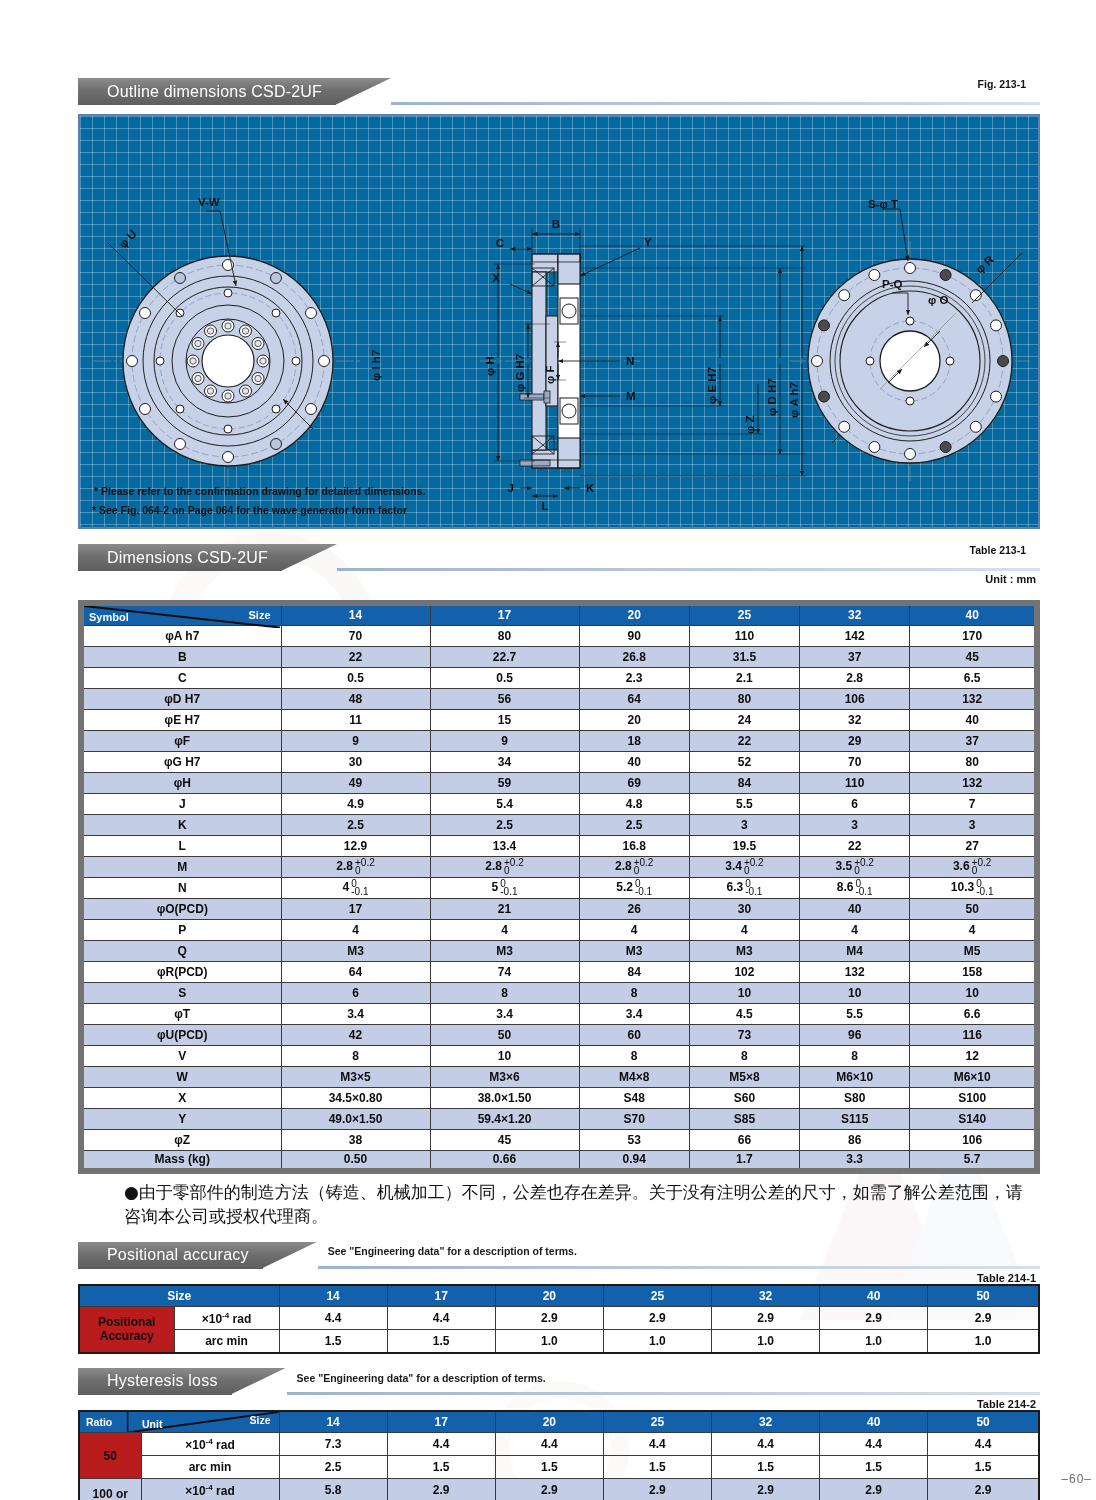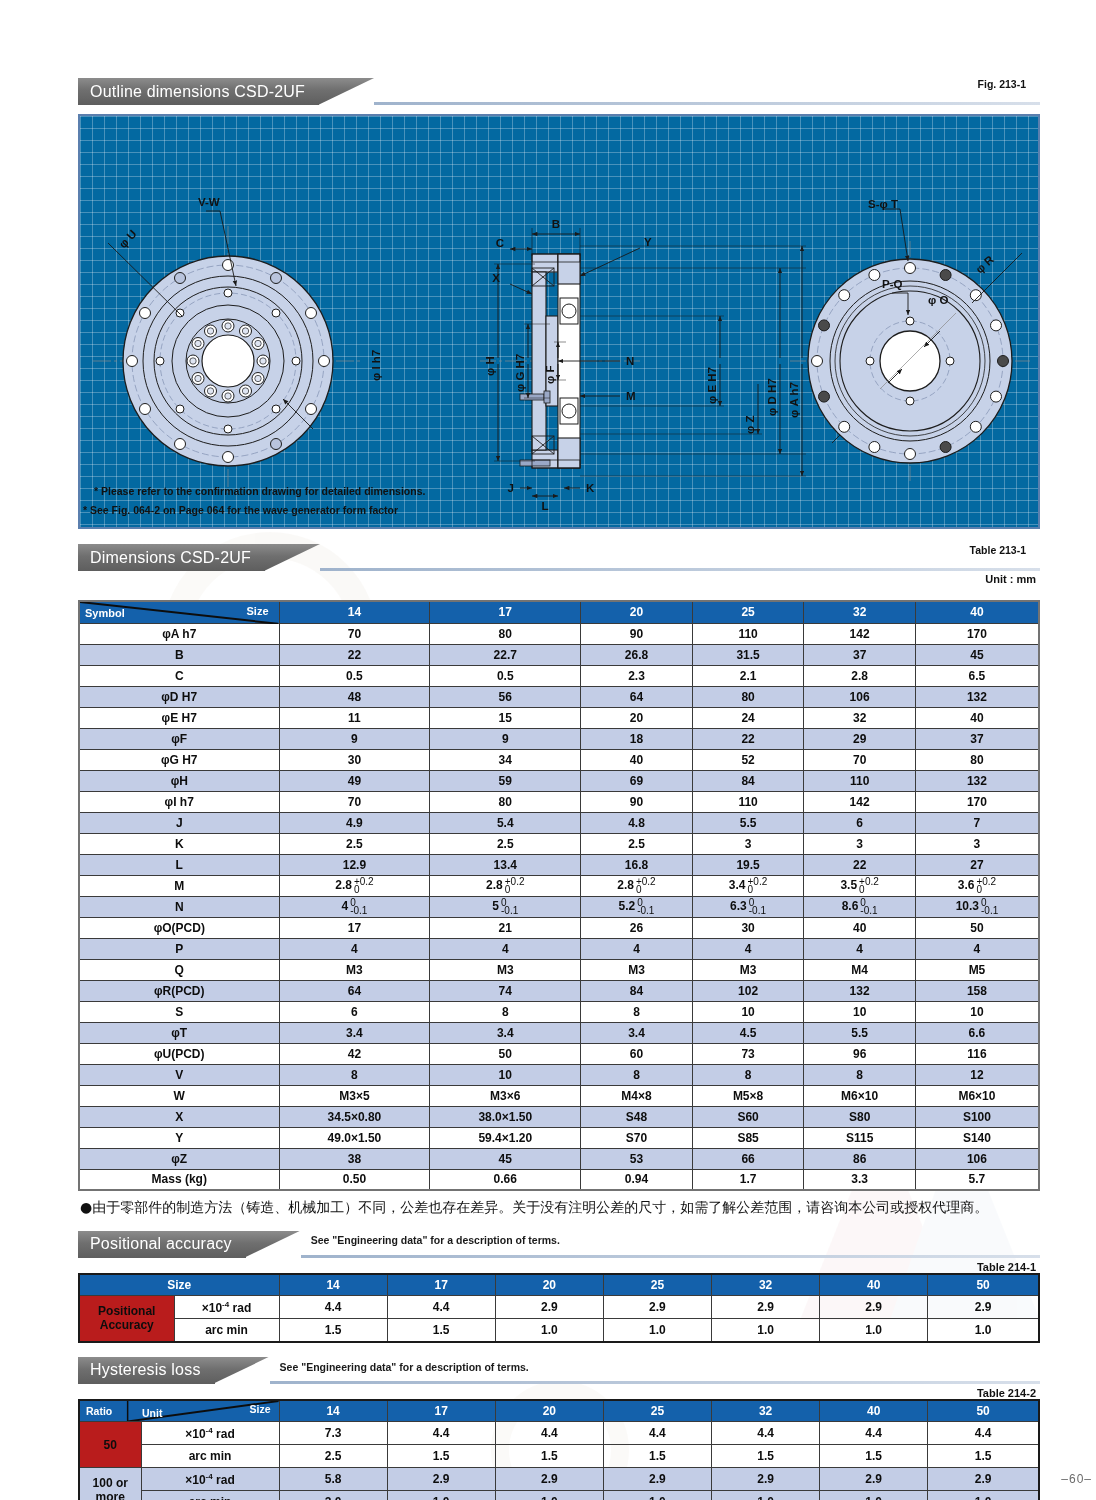--- a/index.html
+++ b/index.html
@@ -13,21 +13,21 @@
   .page { position: absolute; inset: 0; }
 
   
   .watermark { position: absolute; inset: 0; pointer-events: none; z-index: 0; }
 
   
   .banner { position: relative; height: 27px; display: flex; align-items: stretch; }
   .banner-grey {
     background: linear-gradient(180deg,#8c8c8c 0%,#6f6f6f 45%,#5e5e5e 100%);
     color: #fff; display: flex; align-items: center;
-    padding: 0 14px 0 12px; font-size: 16px; letter-spacing: .2px;
+    padding: 0 14px 0 29px; font-size: 16px; letter-spacing: .2px;
     position: relative; z-index: 3; white-space: nowrap;
   }
   .banner-slant {
     width: 56px; margin-left: -1px; position: relative; z-index: 2;
     background: linear-gradient(180deg,#8c8c8c 0%,#6f6f6f 45%,#5e5e5e 100%);
     clip-path: polygon(0 0, 100% 0, 0 100%);
   }
   .banner-rest {
     flex: 1; position: relative;
   }
@@ -59,21 +59,21 @@
   
   table { border-collapse: collapse; width: 100%; }
   .unit-line {
     text-align: right; font-size: 11px; font-weight: bold;
     padding: 2px 4px 15px 0; color: #111;
   }
   .tbl-label {
     text-align: right; font-size: 11px; font-weight: bold; color: #111;
     padding-right: 4px;
   }
-  .dim-table { border: 2px solid #737373; }
+  .dim-table { border: 6px solid #737373; }
   .dim-table th, .dim-table td {
     border: 1px solid #3a3a3a;
     text-align: center; font-size: 12px; font-weight: bold;
     color: #0d0d0d; height: 21px; padding: 0 2px;
   }
   .dim-table thead th {
     background: #1461ab; color: #fff; font-size: 12px; height: 22px;
   }
   .dim-table tbody tr:nth-child(even) td { background: #c3cde6; }
   .dim-table tbody tr:nth-child(odd) td { background: #ffffff; }
@@ -86,22 +86,22 @@
   .corner .c-size { position: absolute; right: 10px; top: 3px; font-size: 11px; color:#fff; }
   .corner .c-diag {
     position: absolute; inset: 0;
   }
 
   .tol { display: inline-block; position: relative; }
   .tolbox { display: inline-block; vertical-align: middle; margin-left: 2px; text-align: left; }
   .tolbox span { display: block; font-size: 10px; line-height: 7.5px; font-weight: normal; }
 
   .footnote-cn {
-    font-size: 14px; color: #111; padding: 7px 2px 0 2px;
-    font-family: "DejaVu Sans", sans-serif; line-height: 1.4;
+    font-size: 17px; color: #111; padding: 7px 2px 0 2px;
+    font-family: "DejaVu Sans", sans-serif; line-height: 1.4; margin-left: 44px;
   }
 
   
   .acc-table { border: 2px solid #1a1a1a; }
   .acc-table th, .acc-table td {
     border: 1px solid #3a3a3a; text-align: center;
     font-size: 12px; font-weight: bold; color: #0d0d0d;
     height: 23px;
   }
   .acc-table thead th { background: #1461ab; color: #fff; height: 22px; font-size: 12px; }
@@ -424,21 +424,21 @@
           <line x1="62" y1="-58" x2="112" y2="-108" stroke="#1a1a1a" stroke-width="0.9"></line>
           <line x1="-70" y1="74" x2="-78" y2="82" stroke="#1a1a1a" stroke-width="0.9"></line>
         </g>
         <text x="788" y="92" font-size="11.5" font-weight="bold" fill="#111" font-family="Liberation Sans, sans-serif">S-φ T</text>
         <text x="802" y="172" font-size="11.5" font-weight="bold" fill="#111" font-family="Liberation Sans, sans-serif">P-Q</text>
         <text x="848" y="188" font-size="11.5" font-weight="bold" fill="#111" font-family="Liberation Sans, sans-serif">φ O</text>
         <text transform="translate(900,158) rotate(-42)" font-size="11.5" font-weight="bold" fill="#111" font-family="Liberation Sans, sans-serif">φ R</text>
       </svg>
 
       <div class="note-line" style="left:14px; bottom:30px;">* Please refer to the confirmation drawing for detailed dimensions.</div>
-      <div class="note-line" style="left:3px; bottom:11px;">* See Fig. 064-2 on Page 064 for the wave generator form factor</div>
+      <div class="note-line" style="left:12px; bottom:11px;">* See Fig. 064-2 on Page 064 for the wave generator form factor</div>
     </div>
 
     <div style="position:relative; margin-top:15px;">
       <div class="fig-label">Table 213-1</div>
       <div class="banner">
         <div class="banner-grey">Dimensions CSD-2UF</div>
         <div class="banner-slant"></div>
         <div class="banner-rest"></div>
       </div>
     </div>
@@ -529,29 +529,20 @@
           <tr>
             <td class="sym-cell">φH</td>
             <td>49</td>
             <td>59</td>
             <td>69</td>
             <td>84</td>
             <td>110</td>
             <td>132</td>
           </tr>
           <tr>
-            <td class="sym-cell">φI h7</td>
-            <td>70</td>
-            <td>80</td>
-            <td>90</td>
-            <td>110</td>
-            <td>142</td>
-            <td>170</td>
-          </tr>
-          <tr>
             <td class="sym-cell">J</td>
             <td>4.9</td>
             <td>5.4</td>
             <td>4.8</td>
             <td>5.5</td>
             <td>6</td>
             <td>7</td>
           </tr>
           <tr>
             <td class="sym-cell">K</td>

